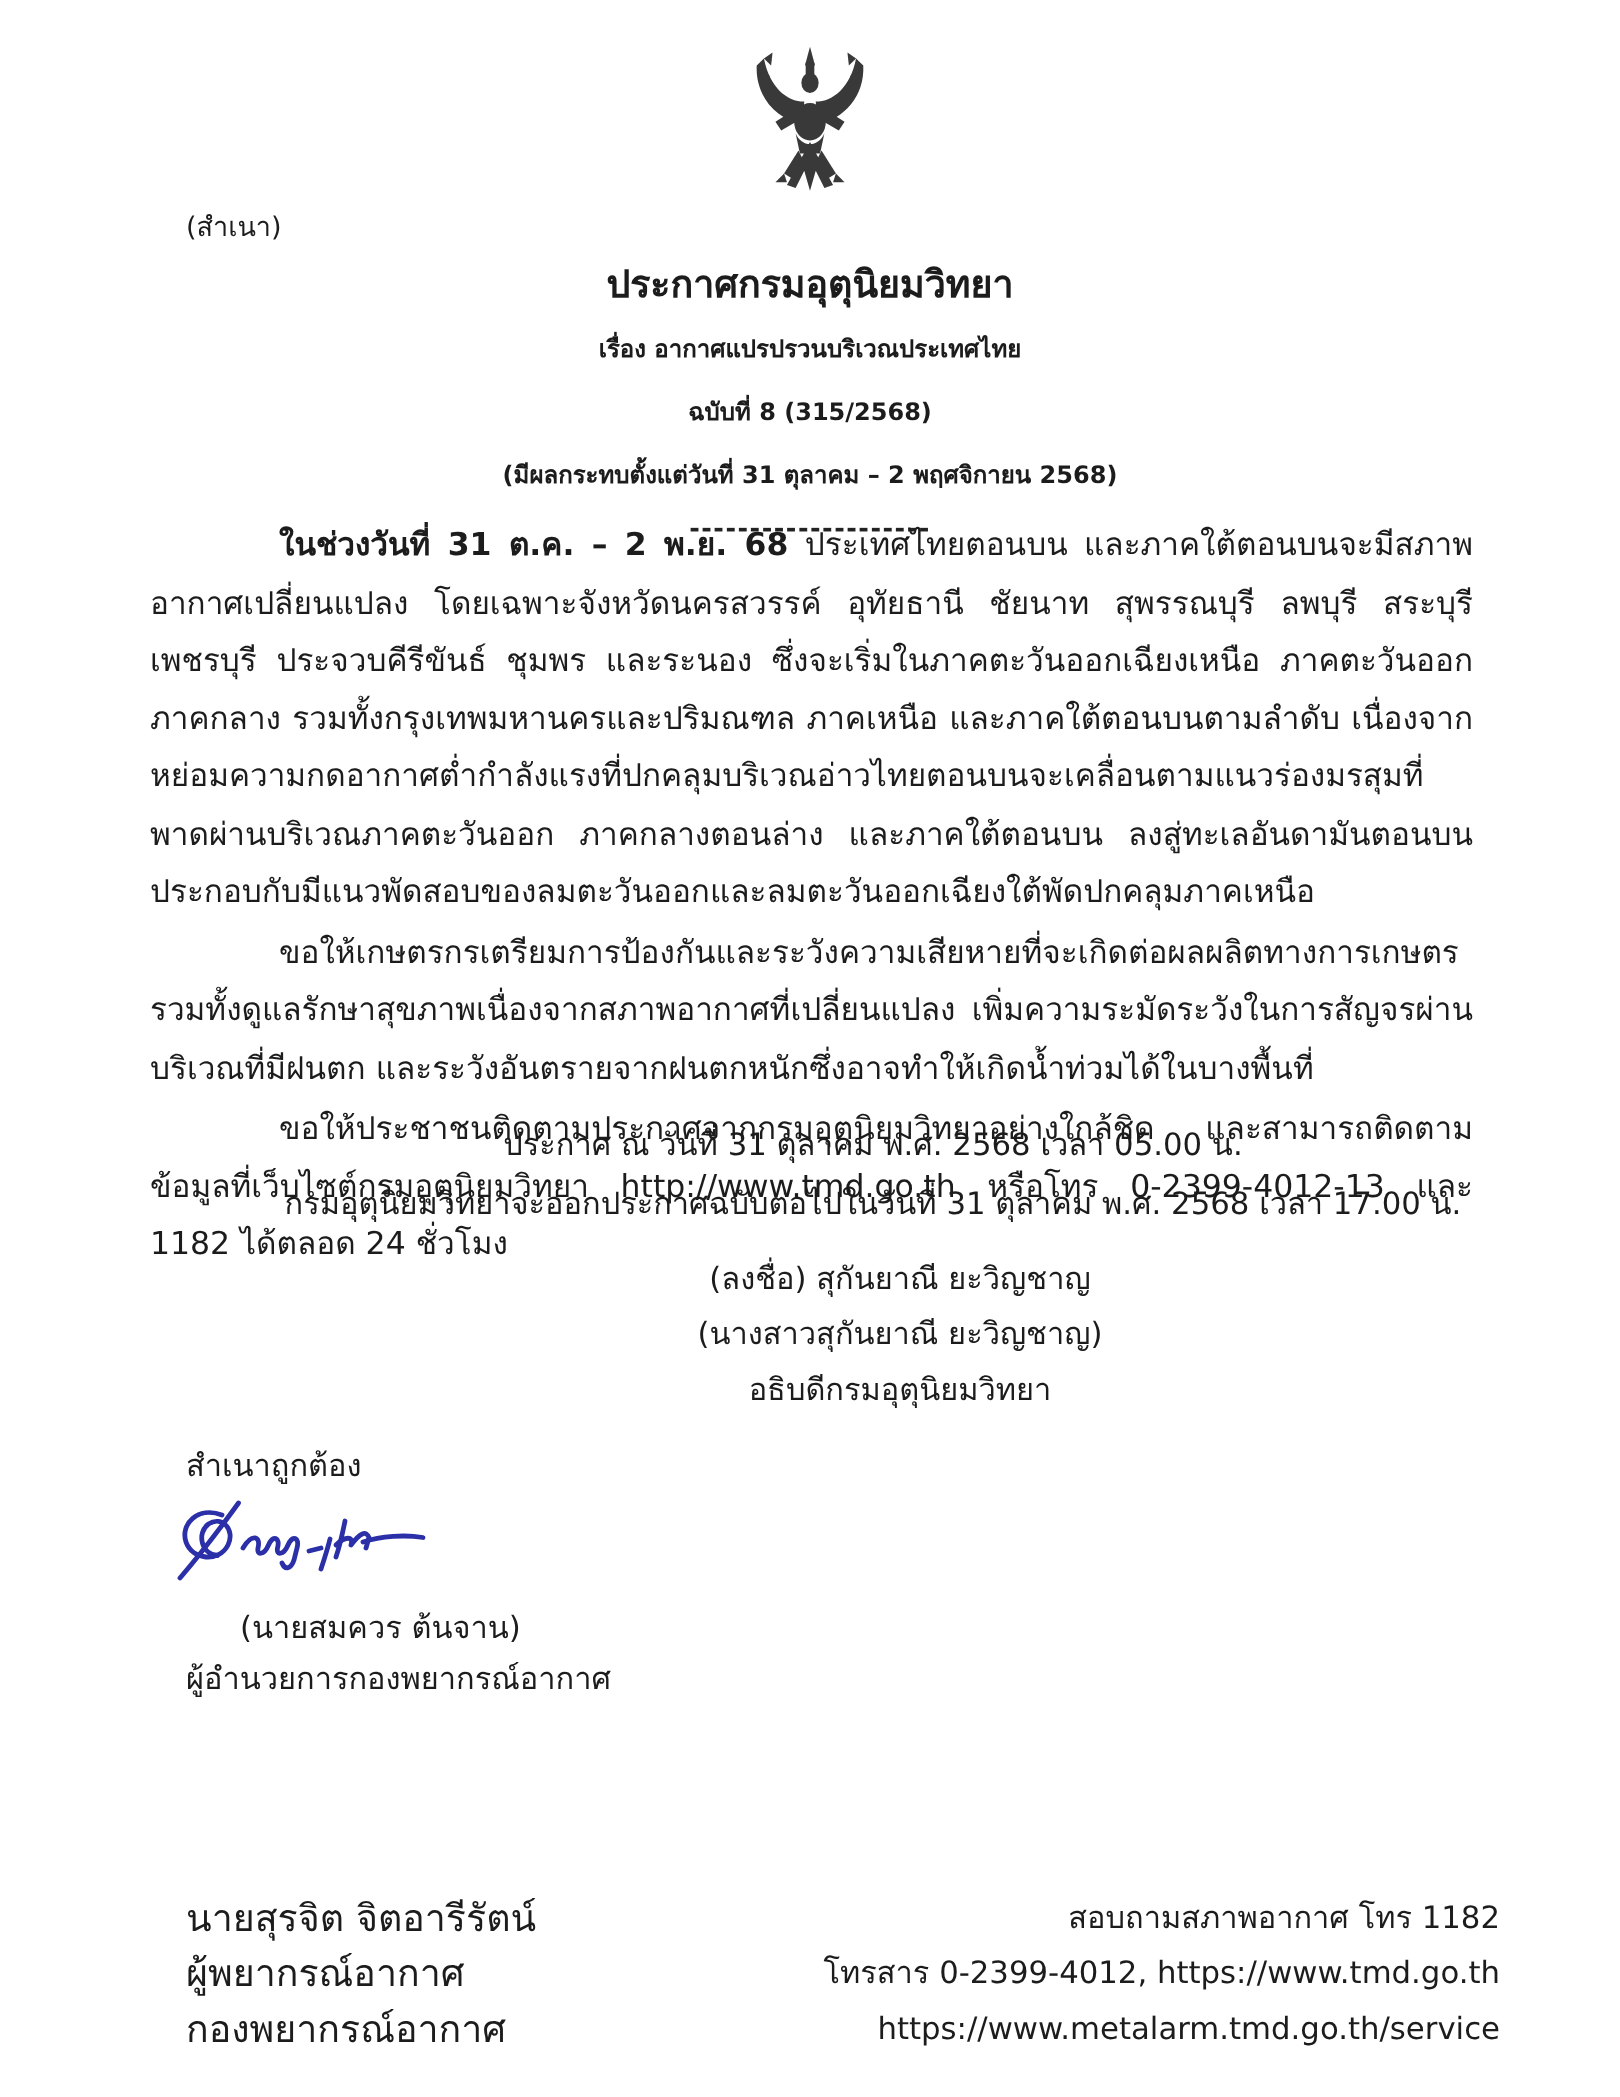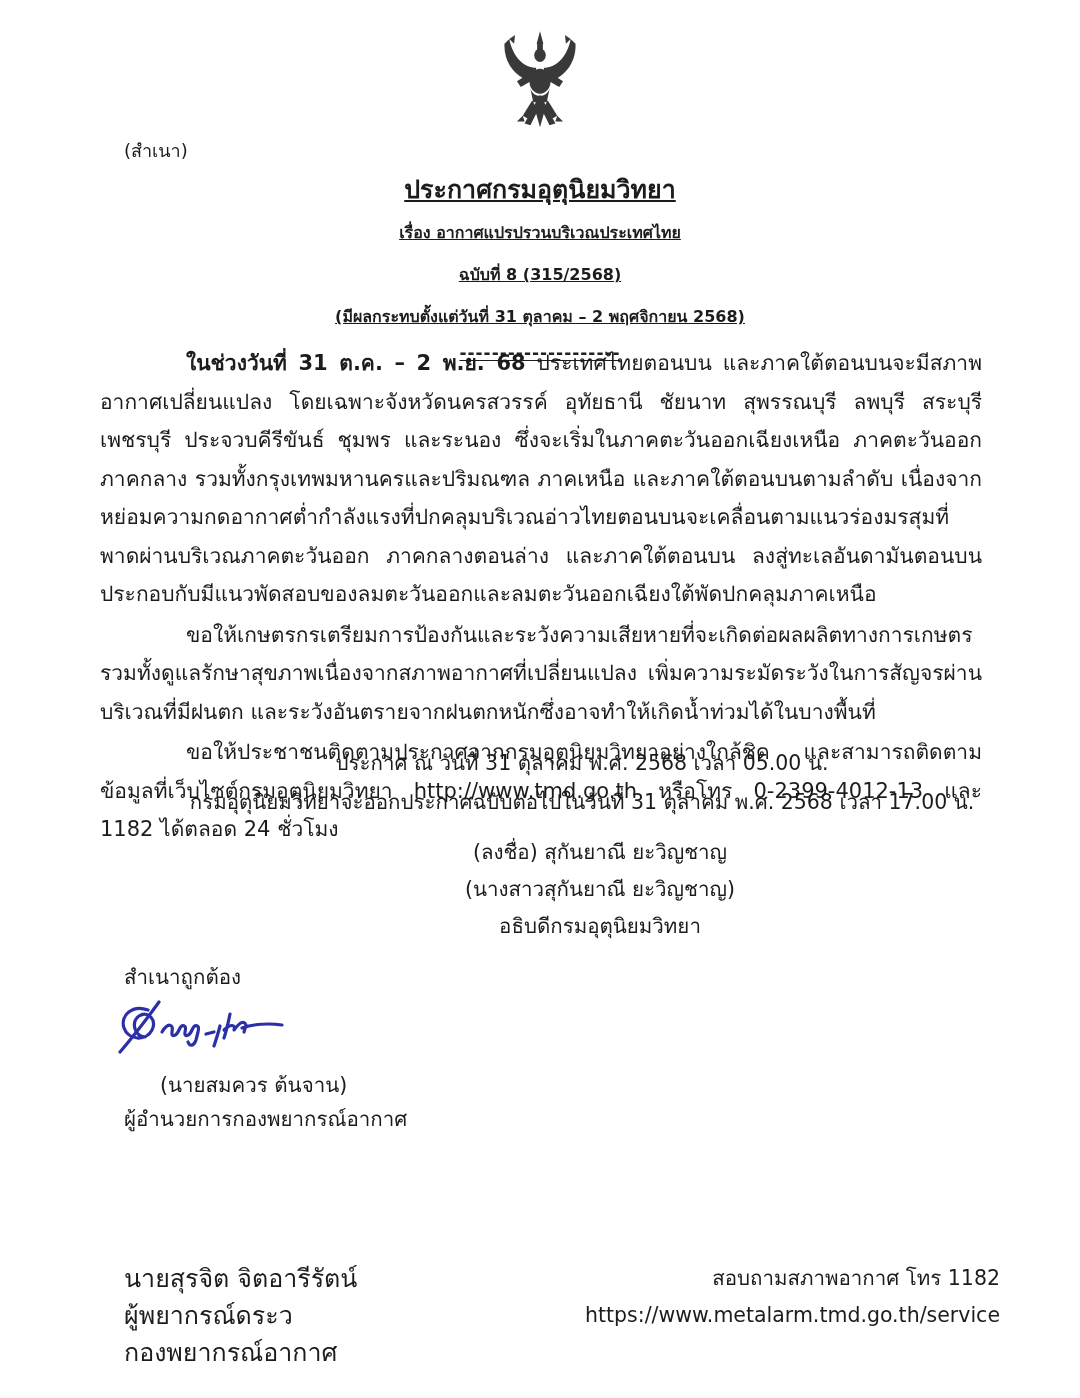--- a/index.html
+++ b/index.html
@@ -4,21 +4,21 @@
 <style>
   html,body{margin:0;padding:0;background:#ffffff;}
   body{font-family:"DejaVu Sans",sans-serif;color:#1c1c1c;}
   .page{position:relative;width:1080px;height:1398px;background:#ffffff;overflow:hidden;margin:0 auto;}
 
   .emblem{position:absolute;top:30px;left:50%;transform:translateX(-50%);width:96px;height:110px;}
   .emblem svg{width:100%;height:100%;}
 
   .copy-label{position:absolute;top:136px;left:124px;font-size:18px;}
 
-  .header-block{position:absolute;top:168px;left:0;width:1080px;text-align:center;font-weight:bold;text-decoration:underline;}
+  .header-block{position:absolute;top:168px;left:0;width:1080px;text-align:center;font-weight:bold;}
   .header-block .h-line{font-size:16px;line-height:42px;}
   .header-block .h-title{font-size:25px;line-height:44px;}
   .divider{font-size:17px;letter-spacing:1px;line-height:30px;font-weight:bold;color:#222;}
 
   .body-block{position:absolute;top:344px;left:100px;width:882px;font-size:21px;line-height:38.5px;text-align:justify;}
   .body-block p{margin:0 0 2px 0;text-indent:86px;}
   .lead-bold{font-weight:bold;}
 
   .issued-block{position:absolute;top:744px;left:42px;width:1080px;text-align:center;font-size:20.5px;line-height:39px;}
 
@@ -117,22 +117,23 @@
         <path d="M110 34 C116 28 122 28 120 34 C126 26 130 24 132 29 L130 36"></path>
         <path d="M128 32 C140 28 156 27 168 29"></path>
       </g>
     </svg>
     <div class="cert-name">(นายสมควร ต้นจาน)</div>
     <div class="cert-pos">ผู้อำนวยการกองพยากรณ์อากาศ</div>
   </div>
 
   <div class="footer-left">
     <div>นายสุรจิต จิตอารีรัตน์</div>
-    <div>ผู้พยากรณ์ดระว</div>
+    <div>ผู้พยากรณ์อากาศ</div>
     <div>กองพยากรณ์อากาศ</div>
   </div>
 
   <div class="footer-right">
     <div>สอบถามสภาพอากาศ โทร 1182</div>
+    <div>โทรสาร 0-2399-4012, https://www.tmd.go.th</div>
     <div>https://www.metalarm.tmd.go.th/service</div>
   </div>
 
 </div>
 
 </body></html>

